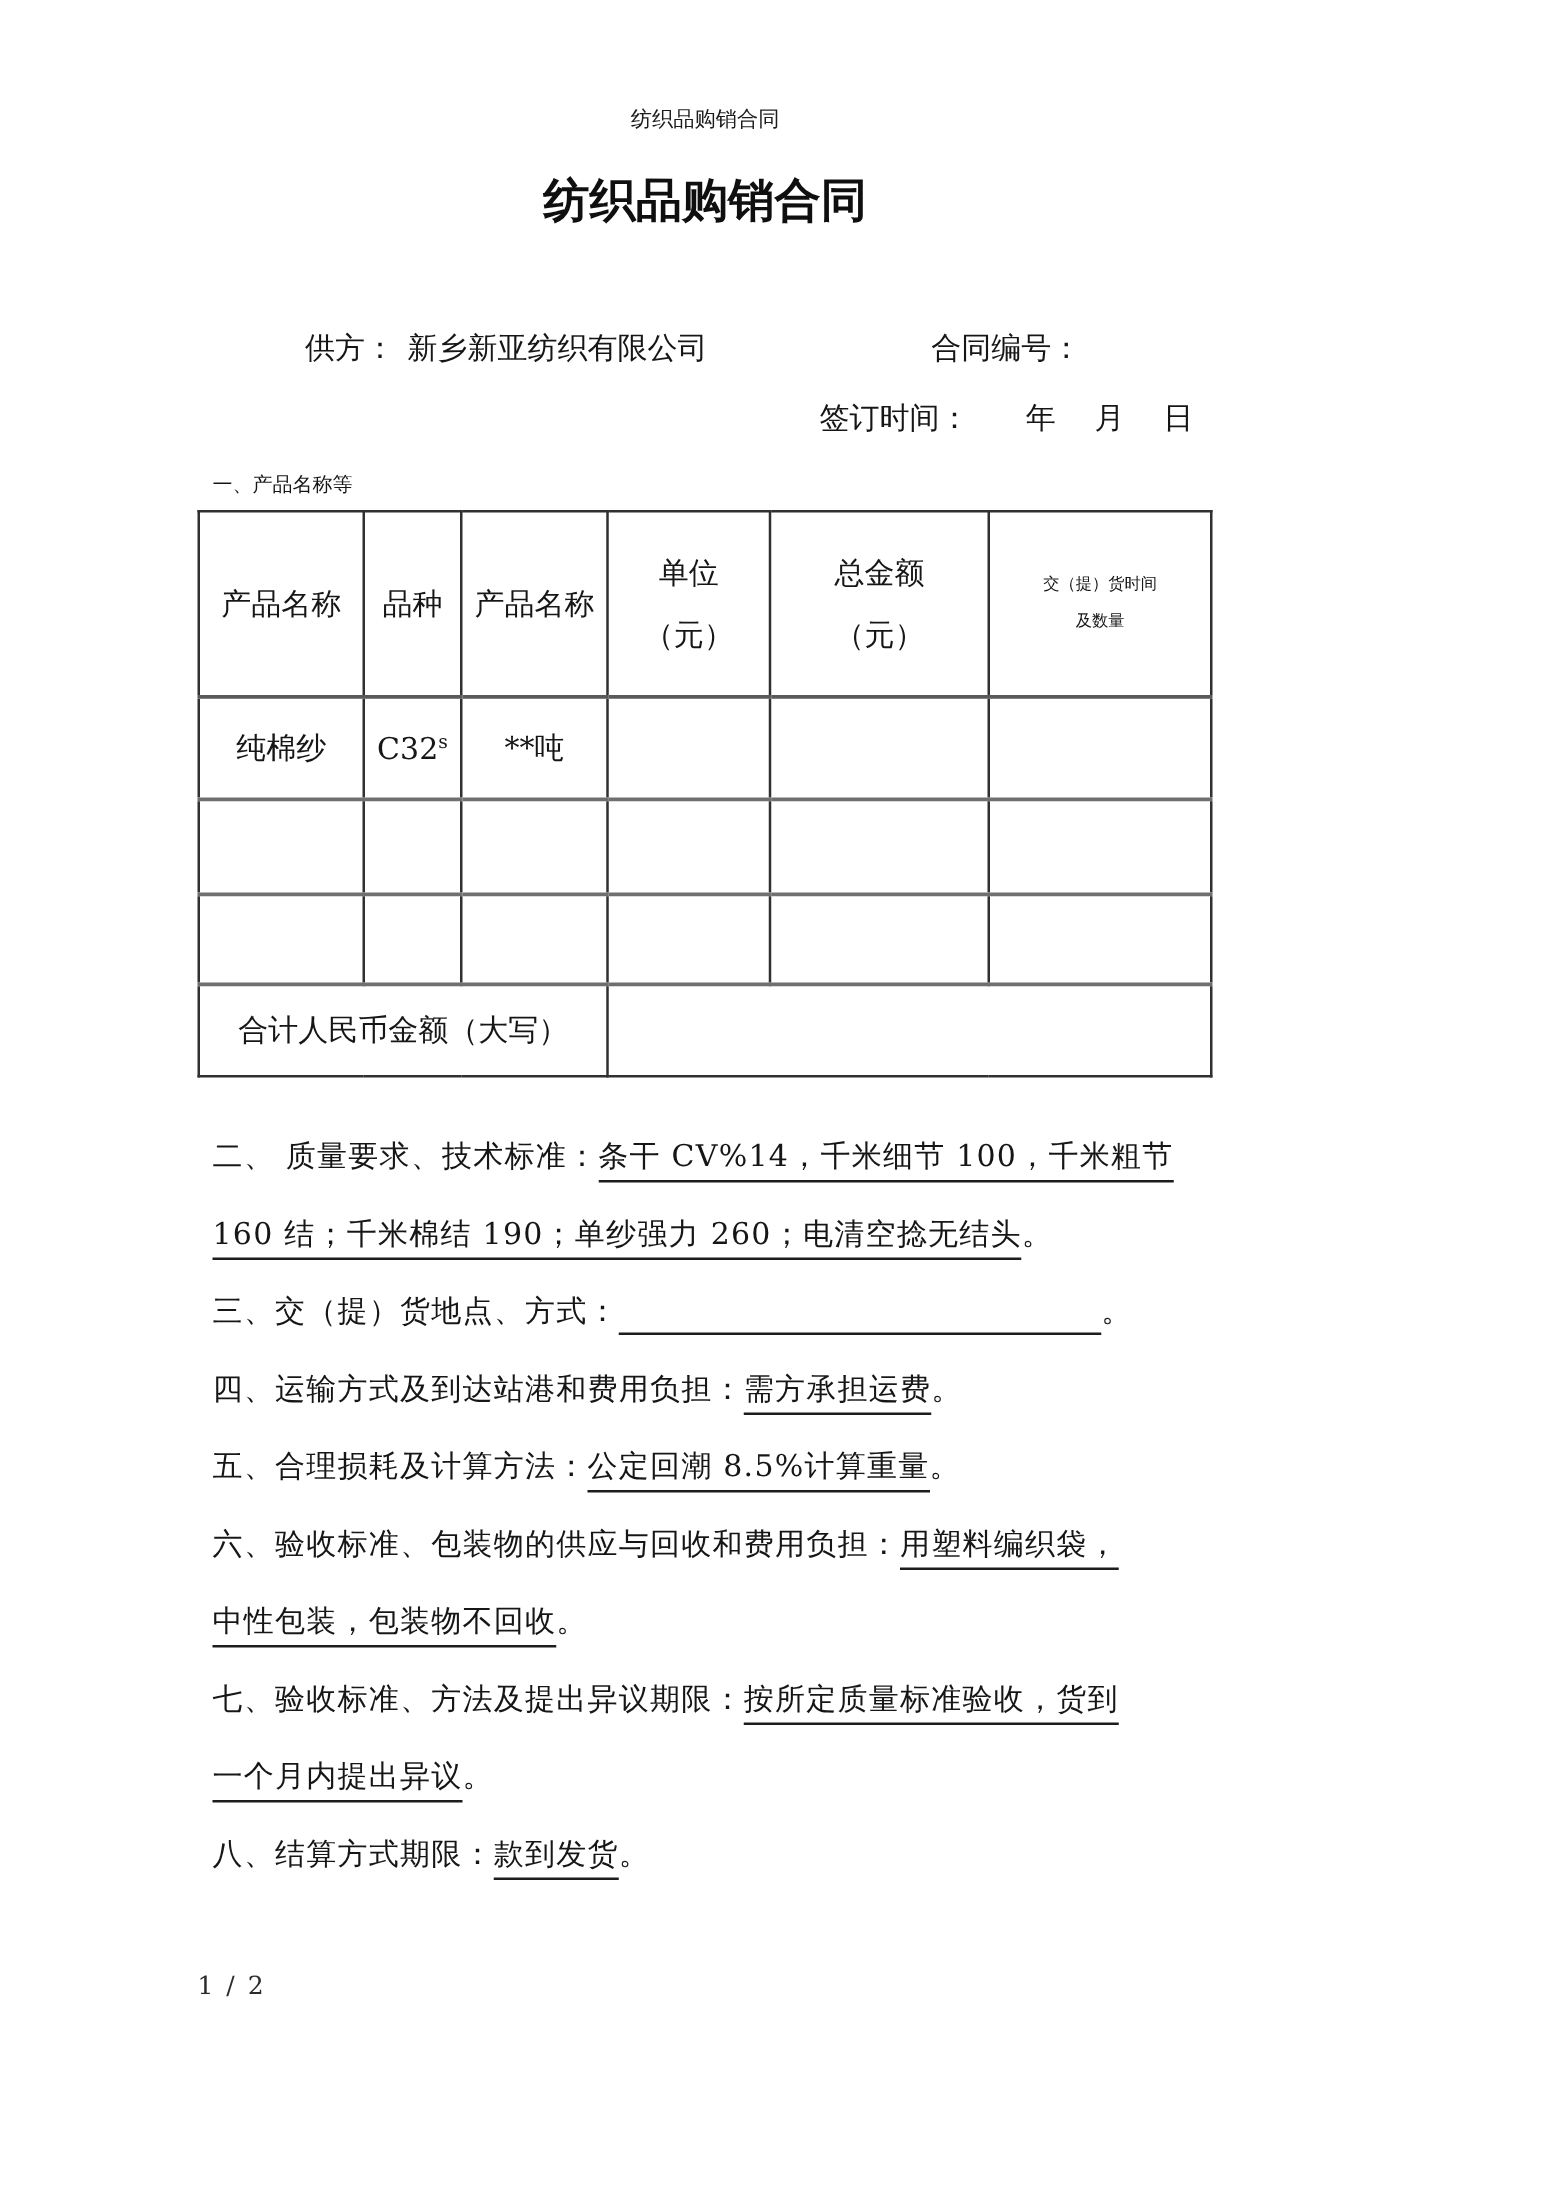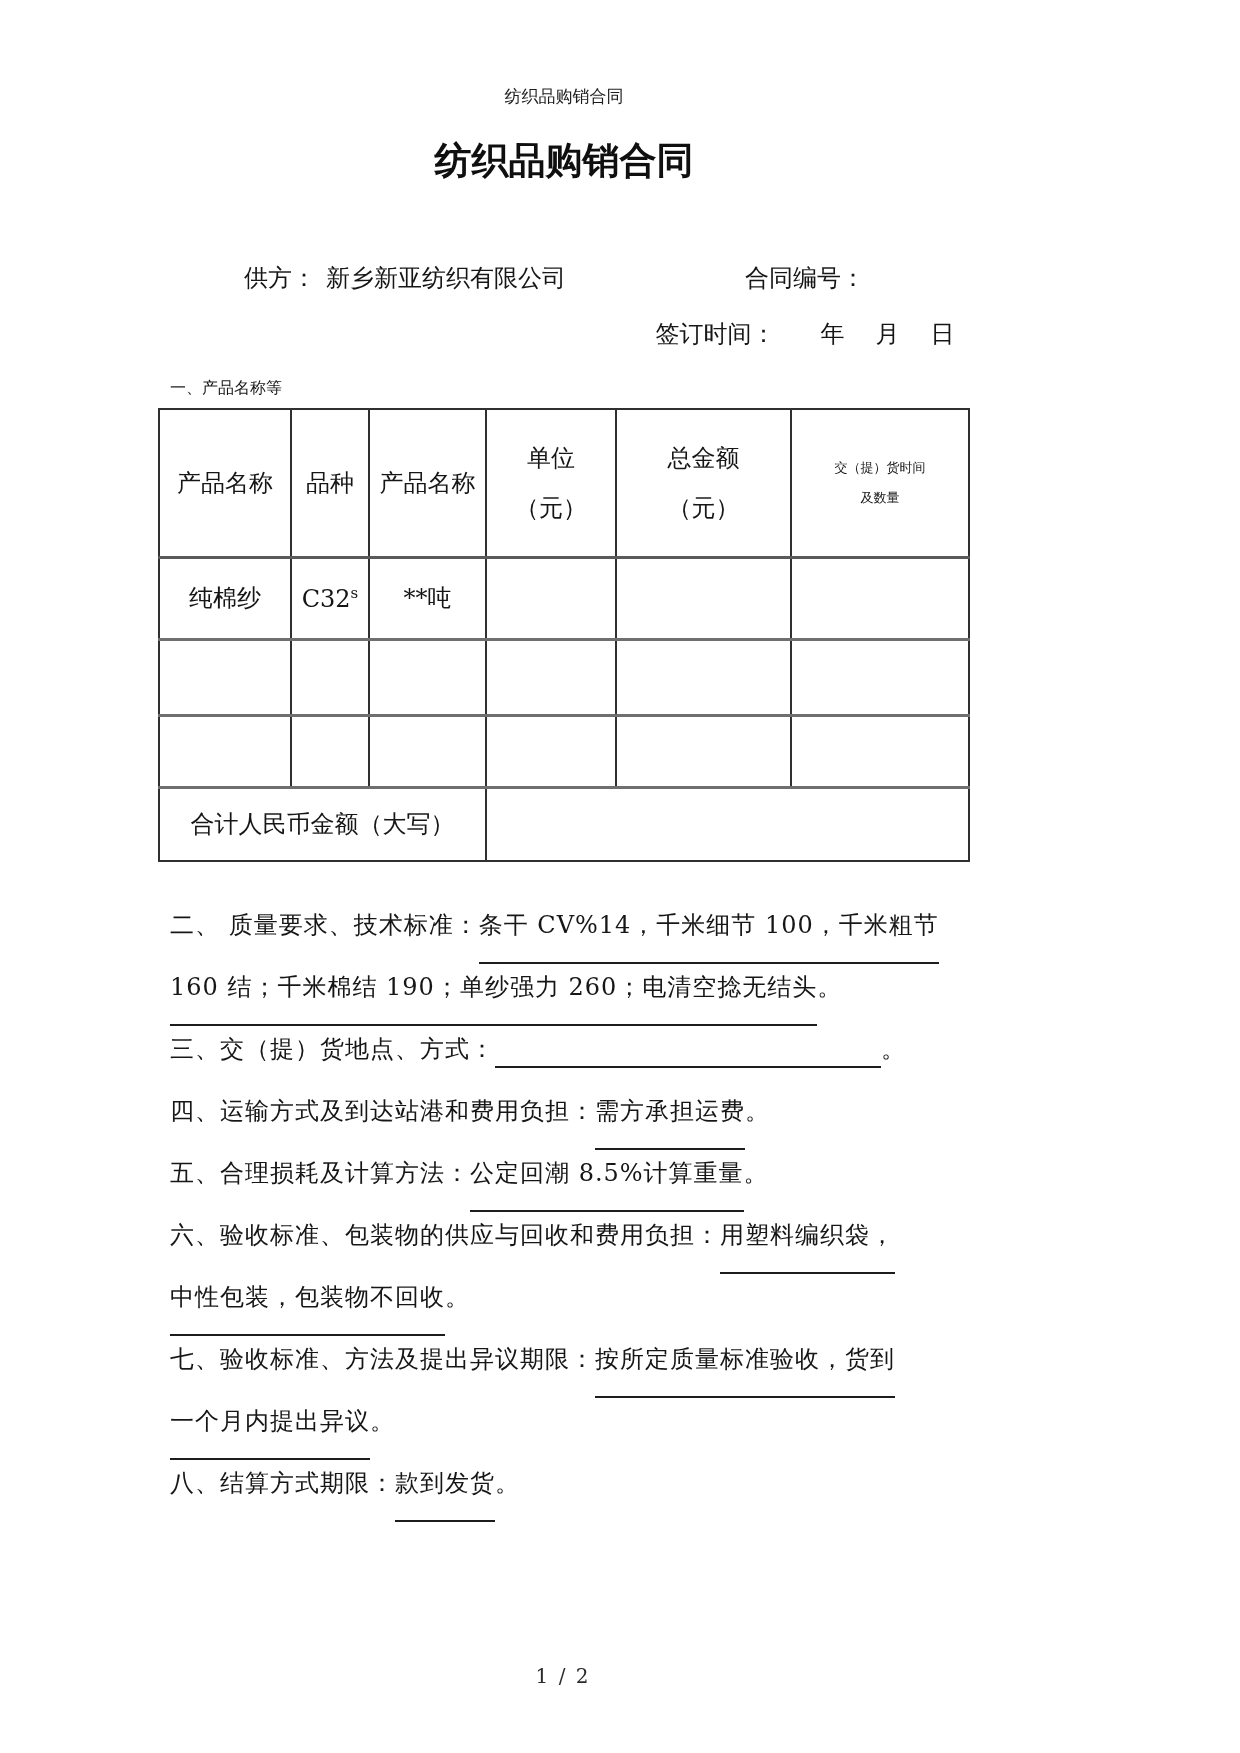--- a/index.html
+++ b/index.html
@@ -63,32 +63,31 @@
   tr.data-row-2 { height:76px; }
   tr.data-row-3 { height:72px; }
   tr.data-row-2 td, tr.data-row-3 td { border-top:3px solid #6f6f6f; }
   tr.total-row { height:74px; }
   tr.total-row td { border-top:3px solid #6f6f6f; }
   td.total-label { text-align:left; padding-left:18px; }
   sup.variety-sup { font-size:15px; }
 
   .clauses { margin-top:32px; padding-left:12px; font-size:24px; letter-spacing:1px; }
   .clause-line { line-height:62px; white-space:nowrap; }
-  .u { border-bottom:2px solid #1d1d1d; padding-bottom:23px; }
+  .u { border-bottom:2px solid #1d1d1d; padding-bottom:5px; }
   .blank {
     display:inline-block;
     width:386px; height:20px;
     border-bottom:2px solid #1d1d1d;
     margin-bottom:-11px;
   }
 
   .page-footer {
     position:absolute;
-    top:1664px; left:158px; width:810px;
-    text-align:center;
+    top:1576px; left:158px; width:810px;
     font-size:20px; color:#2b2b2b;
     letter-spacing:2px;
   }
 </style>
 </head>
 <body>
 
 <div class="page">
   <div class="content">
 

